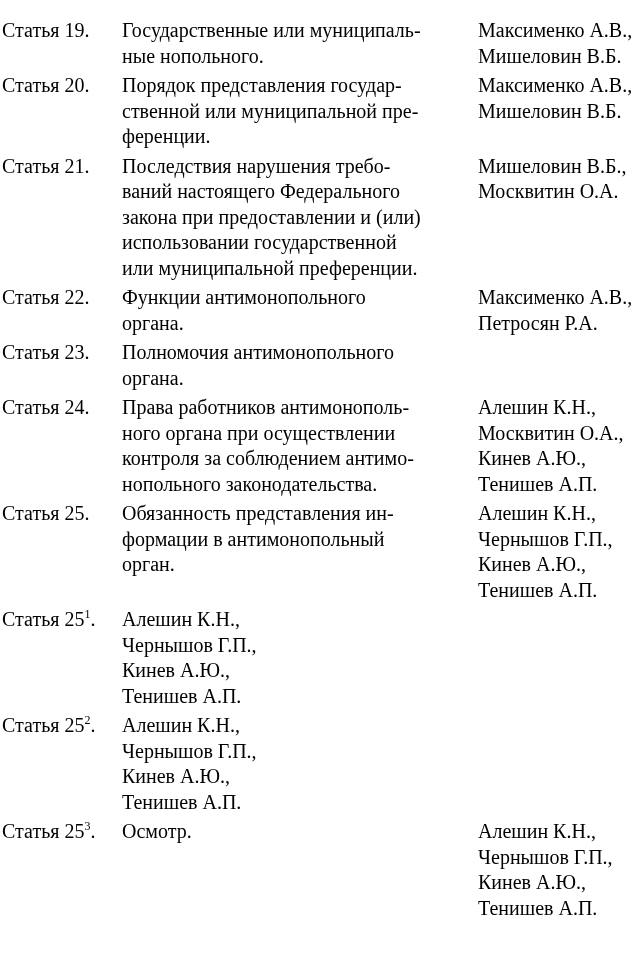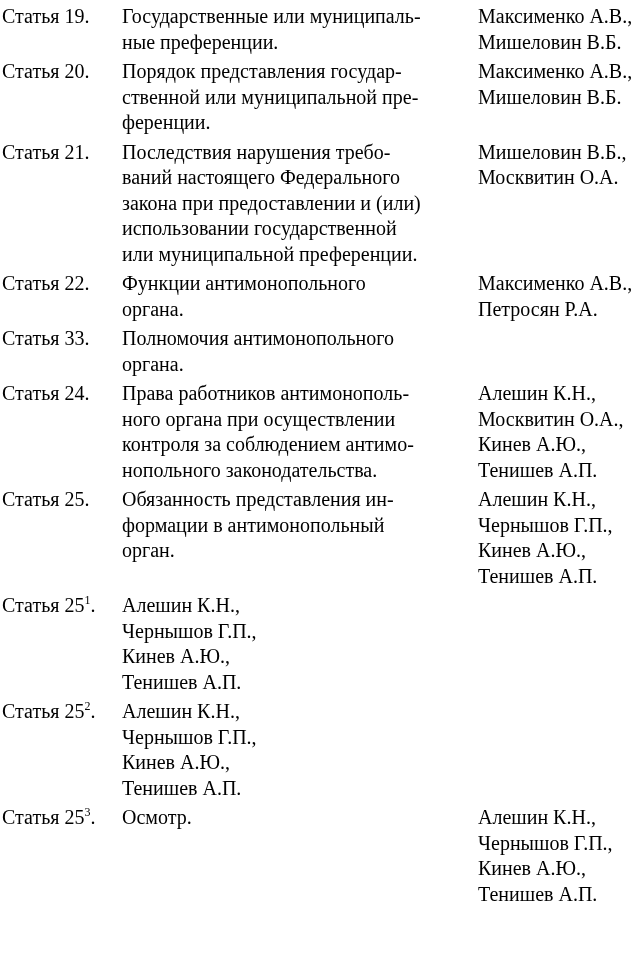--- a/index.html
+++ b/index.html
@@ -13,21 +13,21 @@
     background: #ffffff;
     color: #000000;
     font-family: "Liberation Serif", "DejaVu Serif", serif;
     font-size: 20px;
     line-height: 25.5px;
   }
   .page {
     box-sizing: border-box;
     width: 644px;
     height: 714px;
-    padding-top: 4px;
+    padding-top: 18px;
   }
   .row {
     display: flex;
     align-items: flex-start;
     margin-bottom: 4px;
   }
   .col-label {
     flex: none;
     box-sizing: border-box;
     width: 122px;
@@ -53,21 +53,21 @@
   }
 </style>
 </head>
 <body style="background: rgb(255, 255, 255); color: rgb(0, 0, 0);">
 
 <div class="page">
   <div id="article-list">
   <div class="row">
     <div class="col-label"><span>Статья 19</span><sup></sup><span>.</span></div>
     <div class="col-title">Государственные или муниципаль-
-ные преференции.</div>
+ные нопольного.</div>
     <div class="col-authors">Максименко А.В.,
 Мишеловин В.Б.</div>
   </div>
 
   <div class="row">
     <div class="col-label"><span>Статья 20</span><sup></sup><span>.</span></div>
     <div class="col-title">Порядок представления государ-
 ственной или муниципальной пре-
 ференции.</div>
     <div class="col-authors">Максименко А.В.,
@@ -87,21 +87,21 @@
 
   <div class="row">
     <div class="col-label"><span>Статья 22</span><sup></sup><span>.</span></div>
     <div class="col-title">Функции антимонопольного
 органа.</div>
     <div class="col-authors">Максименко А.В.,
 Петросян Р.А.</div>
   </div>
 
   <div class="row">
-    <div class="col-label"><span>Статья 33</span><sup></sup><span>.</span></div>
+    <div class="col-label"><span>Статья 23</span><sup></sup><span>.</span></div>
     <div class="col-title">Полномочия антимонопольного
 органа.</div>
   </div>
 
   <div class="row">
     <div class="col-label"><span>Статья 24</span><sup></sup><span>.</span></div>
     <div class="col-title">Права работников антимонополь-
 ного органа при осуществлении
 контроля за соблюдением антимо-
 нопольного законодательства.</div>

